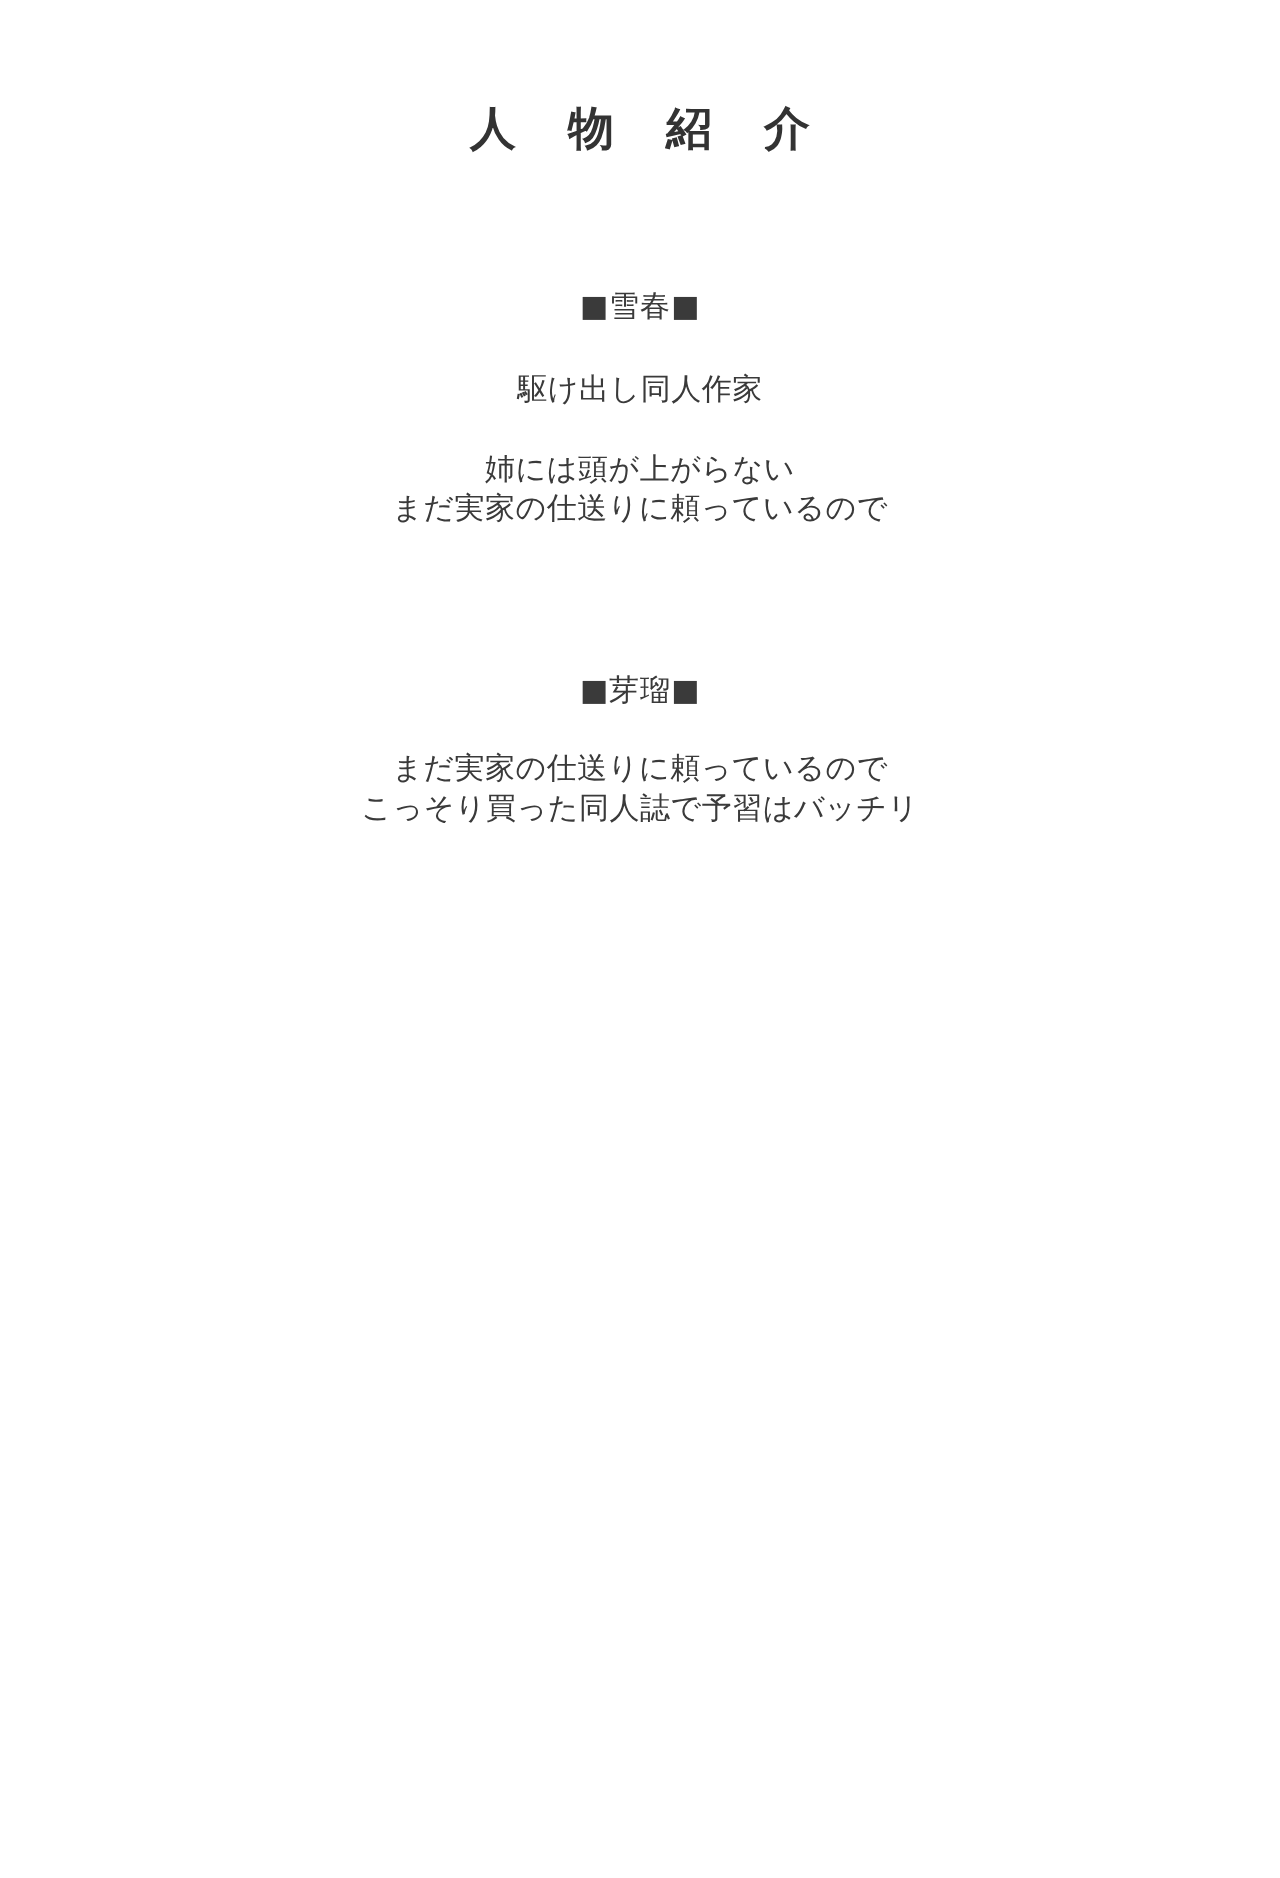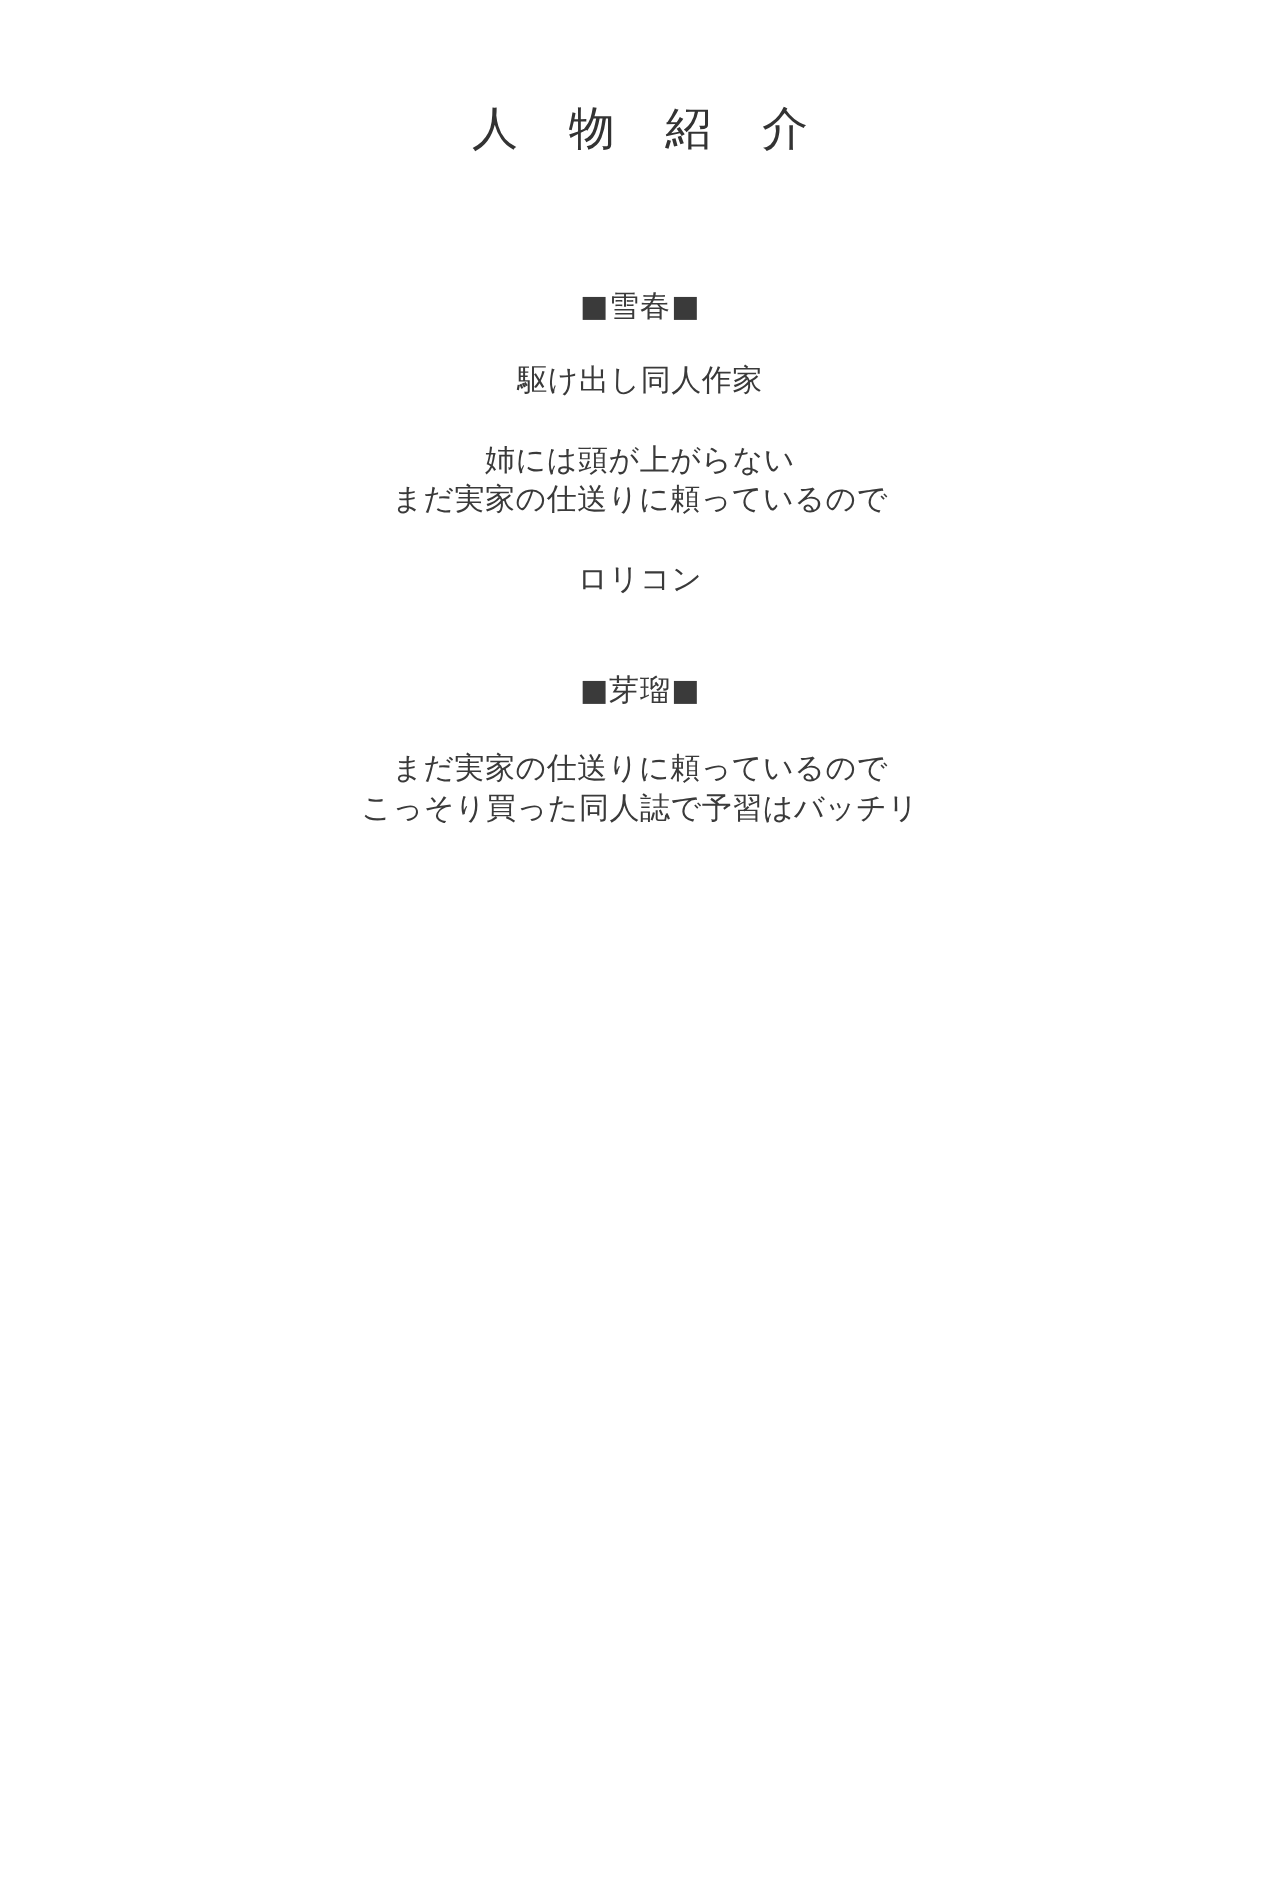--- a/index.html
+++ b/index.html
@@ -20,21 +20,21 @@
     height: 1878px;
     background: #ffffff;
   }
   .page-title {
     position: absolute;
     top: 98px;
     left: 0;
     width: 1280px;
     text-align: center;
     font-size: 46px;
-    font-weight: normal;
+    font-weight: bold;
     letter-spacing: 18px;
     text-indent: 18px;
     color: #333333;
     font-family: "DejaVu Sans", sans-serif;
   }
   .section {
     position: absolute;
     left: 0;
     width: 1280px;
     text-align: center;
@@ -55,21 +55,21 @@
     font-size: 30px;
     line-height: 1.32;
     color: #3a3a3a;
     letter-spacing: 0.5px;
     font-family: "DejaVu Sans", sans-serif;
   }
   .block .line {
     display: block;
     white-space: pre;
   }
-  .block.gap-lg { margin-top: 36px; }
+  .block.gap-lg { margin-top: 45px; }
   .block.gap-md { margin-top: 40px; }
 </style>
 </head>
 <body>
 
 <div class="page">
 
   <div class="page-title">人 物 紹 介</div>
 
   <div class="section section-1">
@@ -77,23 +77,20 @@
 
     <div class="block gap-lg">
       <span class="line">駆け出し同人作家</span>
     </div>
 
     <div class="block gap-md">
       <span class="line">姉には頭が上がらない</span>
       <span class="line">まだ実家の仕送りに頼っているので</span>
     </div>
 
-    <div class="block gap-md">
-      <span class="line">ロリコン</span>
-    </div>
   </div>
 
   <div class="section section-2">
     <div class="char-name">■芽瑠■</div>
 
 
     <div class="block gap-md">
       <span class="line">まだ実家の仕送りに頼っているので</span>
       <span class="line">こっそり買った同人誌で予習はバッチリ</span>
     </div>

